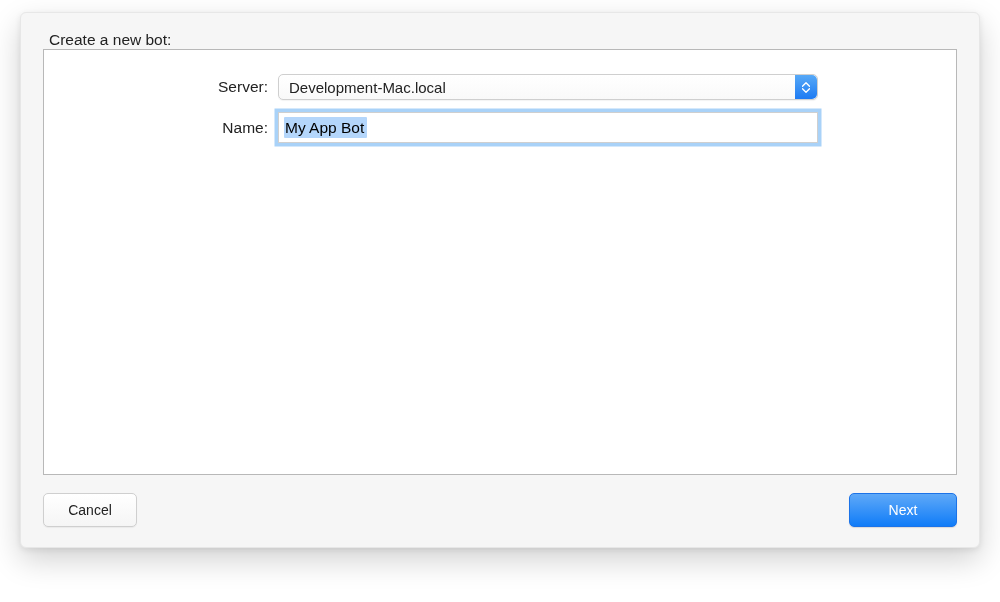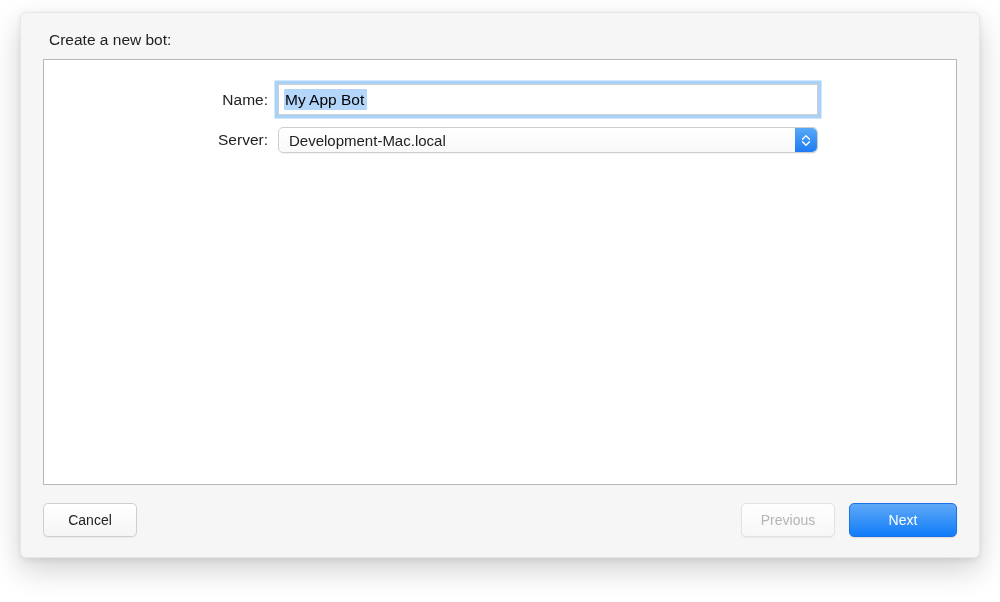--- a/index.html
+++ b/index.html
@@ -16,21 +16,21 @@
     background: #f6f6f6;
     border: 1px solid #e7e7e7;
     border-radius: 6px;
     box-shadow: 0 12px 30px rgba(0,0,0,0.18), 0 2px 6px rgba(0,0,0,0.08);
     padding: 16px 22px 20px 22px;
   }
   .title {
     font-size: 15.5px;
     font-weight: 400;
     color: #222;
-    margin: 2px 0 10px 6px;
+    margin: 2px 0 0 6px;
   }
   .panel {
     border: 1px solid #b8b8b8;
     background: #ffffff;
     height: 426px;
     position: relative;
     padding-top: 24px;
   }
   .form-row {
     display: flex;
@@ -137,47 +137,46 @@
 </style>
 </head>
 <body>
 
 <div class="sheet">
   <div class="title">Create a new bot:</div>
 
   <div class="panel">
 
     <div class="form-row">
-      <div class="label-col">Name:</div>
-      <div class="field-col">
-        <div class="name-field">
-          <span class="highlight" id="hl" style="width: 83.2656px;"></span>
-          <span class="txt" id="nametxt">My App Bot</span>
-        </div>
-      </div>
-    </div>
-
-    <div class="form-row">
       <div class="label-col">Server:</div>
       <div class="field-col">
         <div class="server-select">
           <span>Development-Mac.local</span>
           <span class="stepper">
             <svg width="8" height="5" viewBox="0 0 8 5">
                 <path d="M0.5 4.2 L4 0.8 L7.5 4.2" fill="none" stroke="#fff" stroke-width="1.4" stroke-linecap="round" stroke-linejoin="round"></path>
               </svg>
             <svg width="8" height="5" viewBox="0 0 8 5">
                 <path d="M0.5 0.8 L4 4.2 L7.5 0.8" fill="none" stroke="#fff" stroke-width="1.4" stroke-linecap="round" stroke-linejoin="round"></path>
               </svg>
           </span>
         </div>
       </div>
     </div>
 
+    <div class="form-row">
+      <div class="label-col">Name:</div>
+      <div class="field-col">
+        <div class="name-field">
+          <span class="highlight" id="hl" style="width: 83.2656px;"></span>
+          <span class="txt" id="nametxt">My App Bot</span>
+        </div>
+      </div>
+    </div>
+
   </div>
 
   <div class="button-bar">
     <div class="btn">Cancel</div>
     <div class="spacer"></div>
-    <div class="btn disabled">Previous</div>
     <div class="btn primary">Next</div>
   </div>
 </div>
 
 </body></html>

